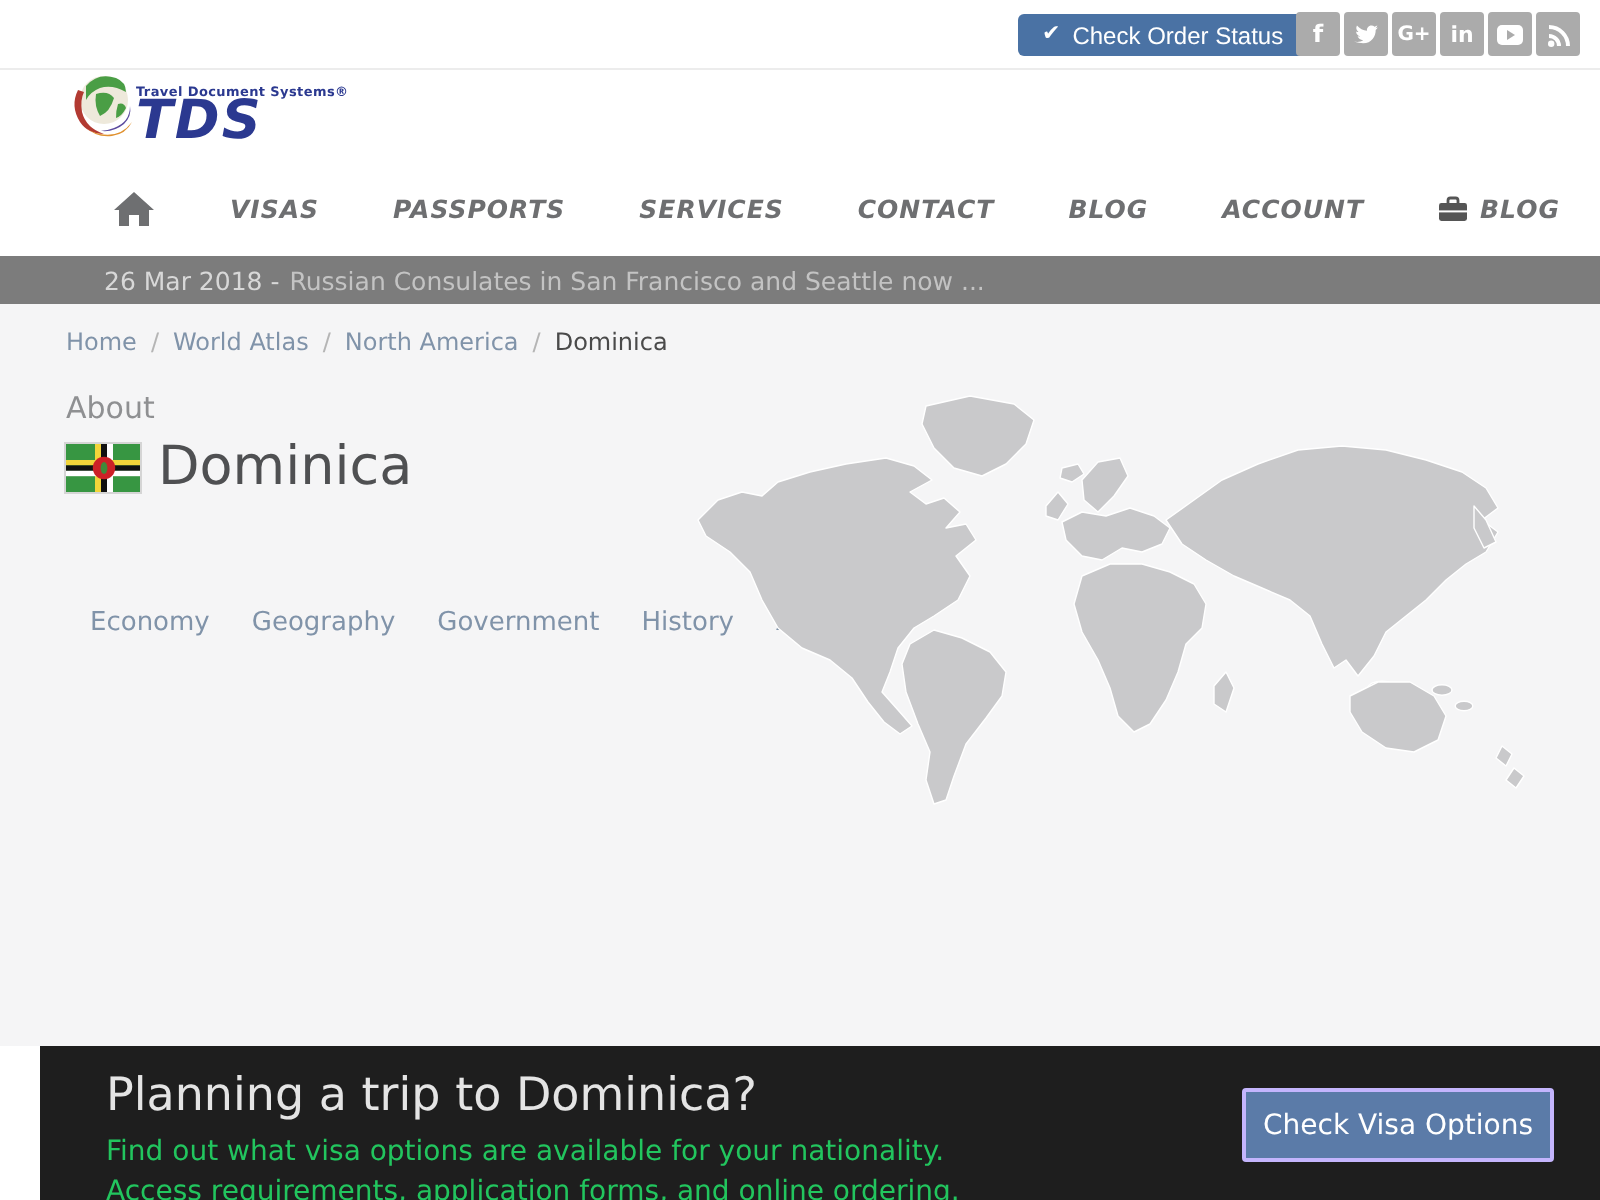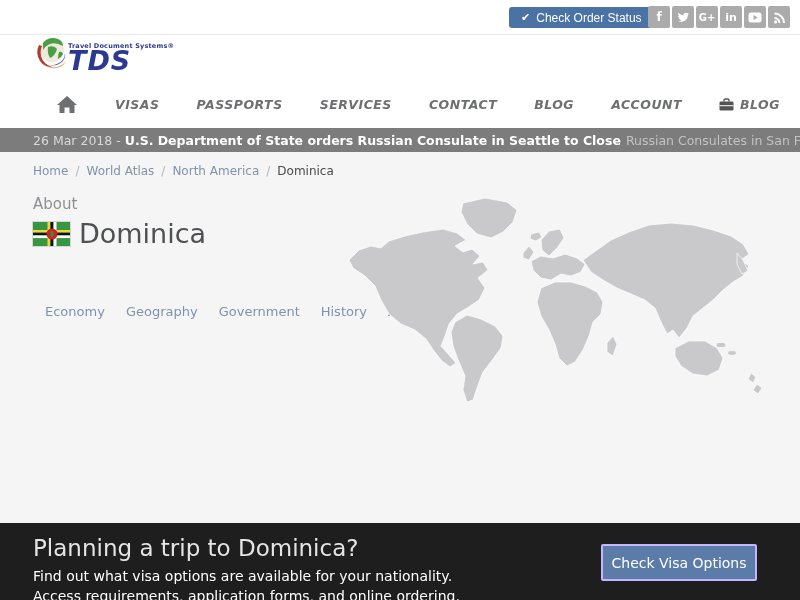--- a/index.html
+++ b/index.html
@@ -23,43 +23,43 @@
   .logo-tagline{font-size:6.5px;font-weight:bold;color:#2b3990;letter-spacing:.2px;}
   .logo-brand{font-size:27px;line-height:22px;font-weight:800;font-style:italic;color:#2b3990;letter-spacing:1px;}
 
   
   .mainnav{position:relative;height:47px;background:#fff;display:flex;align-items:center;padding-left:56px;gap:37px;}
   .nav-item{font-size:12.5px;font-weight:bold;letter-spacing:.5px;color:var(--nav-text);cursor:pointer;display:flex;align-items:center;gap:6px;font-style:italic;}
   .nav-home svg{display:block;}
 
   
   .ticker{height:24px;background:var(--ticker-bg);color:#cfcfcf;display:flex;align-items:center;
-    padding-left:33px;font-size:12.5px;white-space:nowrap;overflow:hidden;}
+    padding-left:52px;font-size:12.5px;white-space:nowrap;overflow:hidden;}
   .ticker .date{color:#d8d8d8;}
   .ticker .headline{color:#fff;font-weight:bold;margin-left:4px;cursor:pointer;}
   .ticker .teaser{color:#c3c3c3;margin-left:5px;}
 
   
   .content{position:relative;height:371px;background:var(--page-bg);}
   .breadcrumb{position:absolute;left:33px;top:12px;font-size:12px;display:flex;gap:7px;align-items:flex-end;}
   .breadcrumb .bc-link{color:var(--link);cursor:pointer;}
   .breadcrumb .bc-sep{color:#b5b5b5;}
   .breadcrumb .bc-current{color:#4a4a4a;}
   .about-label{position:absolute;left:33px;top:43px;font-size:15px;color:#8f9092;}
   .country-head{position:absolute;left:33px;top:66px;display:flex;align-items:center;gap:9px;}
   .flag{width:37px;height:24px;position:relative;overflow:hidden;box-shadow:0 0 0 1px #d5d5d5;}
   .country-title{font-size:27px;color:#4f5052;}
   .side-links{position:absolute;left:45px;top:152px;display:flex;flex-direction:row;gap:21px;}
   .side-link{font-size:13px;color:var(--link);cursor:pointer;}
   .worldmap{position:absolute;left:345px;top:44px;}
 
   
-  .cta-footer{position:relative;height:78px;background:var(--footer-bg);color:#fff;}
+  .cta-footer{position:relative;height:78px;background:var(--footer-bg);color:#fff;margin-left:20px;}
   .cta-title{position:absolute;left:33px;top:12px;font-size:23px;color:#e4e4e4;}
-  .cta-line{position:absolute;left:33px;font-size:14px;color:#ffffff;}
+  .cta-line{position:absolute;left:33px;font-size:14px;color:#22c55e;}
   .cta-line.l1{top:45px;}
   .cta-line.l2{top:65px;}
   .cta-btn{position:absolute;left:601px;top:21px;width:156px;height:37px;background:var(--accent2);
     border:2px solid #c4b5fd;color:#fff;font-size:14px;border-radius:2px;cursor:pointer;font-family:inherit;}
 </style>
 </head>
 <body>
 
 <div class="page">
 
@@ -130,21 +130,20 @@
         <path d="M5,3.5 V2.2 a1.2,1.2 0 0 1 1.2,-1.2 h2.6 a1.2,1.2 0 0 1 1.2,1.2 V3.5" fill="none" stroke="#555" stroke-width="1.4"></path>
         <rect x="0.5" y="3.5" width="14" height="9" rx="1.2" fill="#555"></rect>
         <rect x="0.5" y="7.2" width="14" height="1" fill="#fff"></rect>
       </svg>
       <span>BLOG</span>
     </div>
   </div>
 
   <div class="ticker">
     <span class="date">26 Mar 2018 -</span>
-    <span class="headline">U.S. Department of State orders Russian Consulate in Seattle to Close</span>
     <span class="teaser">Russian Consulates in San Francisco and Seattle now ...</span>
   </div>
 
   <div class="content">
 
     <div class="breadcrumb">
       <span class="bc-link">Home</span>
       <span class="bc-sep">/</span>
       <span class="bc-link">World Atlas</span>
       <span class="bc-sep">/</span>

